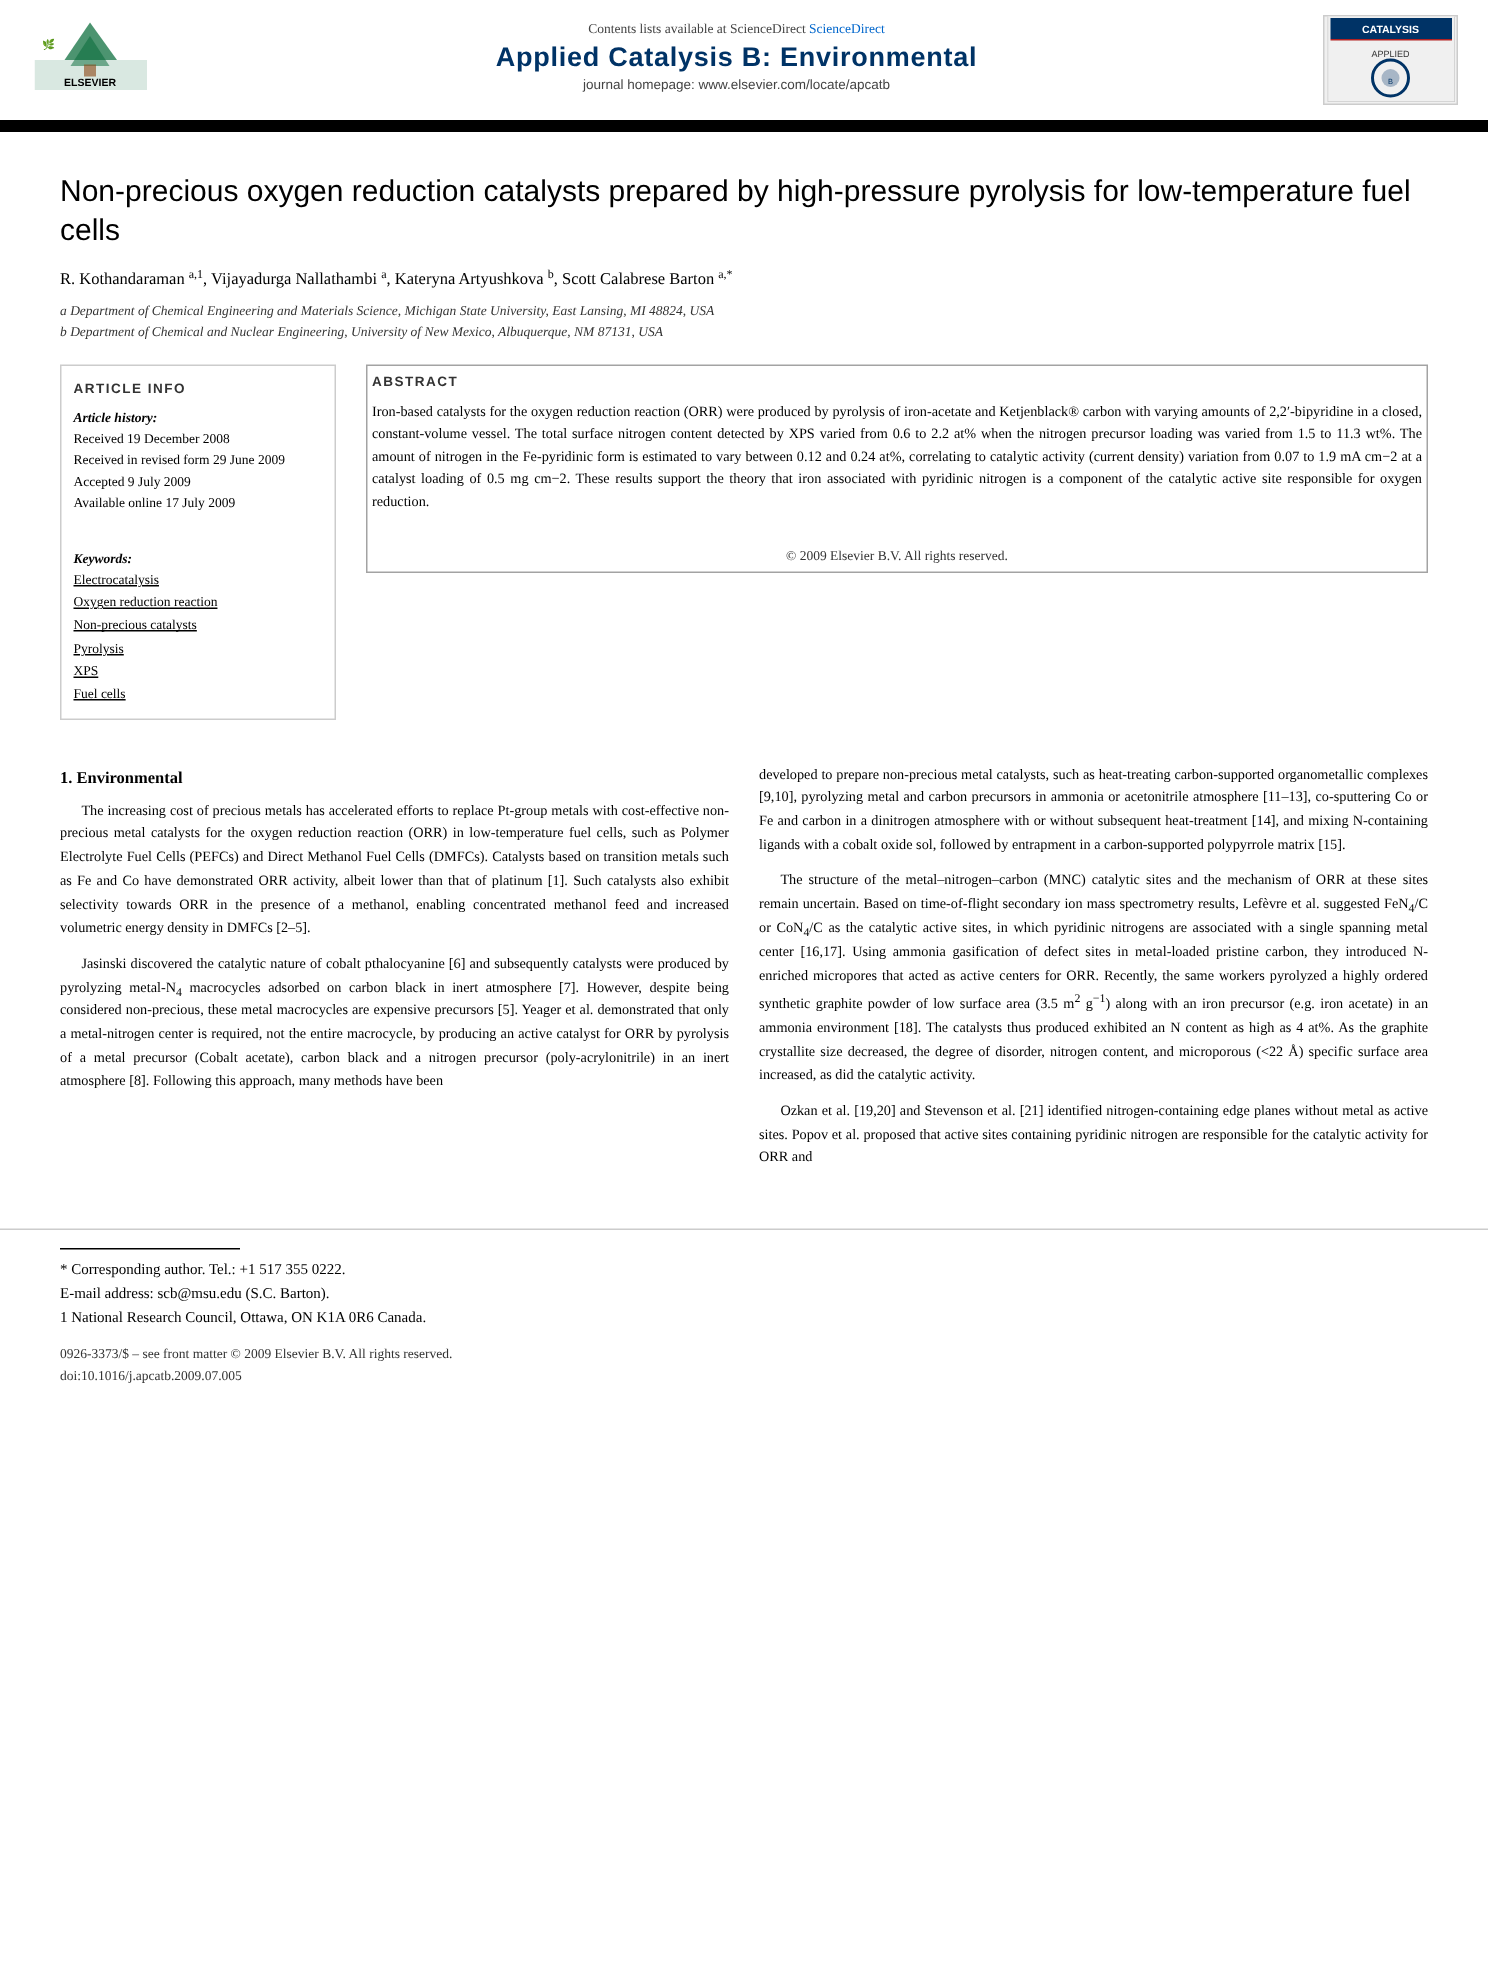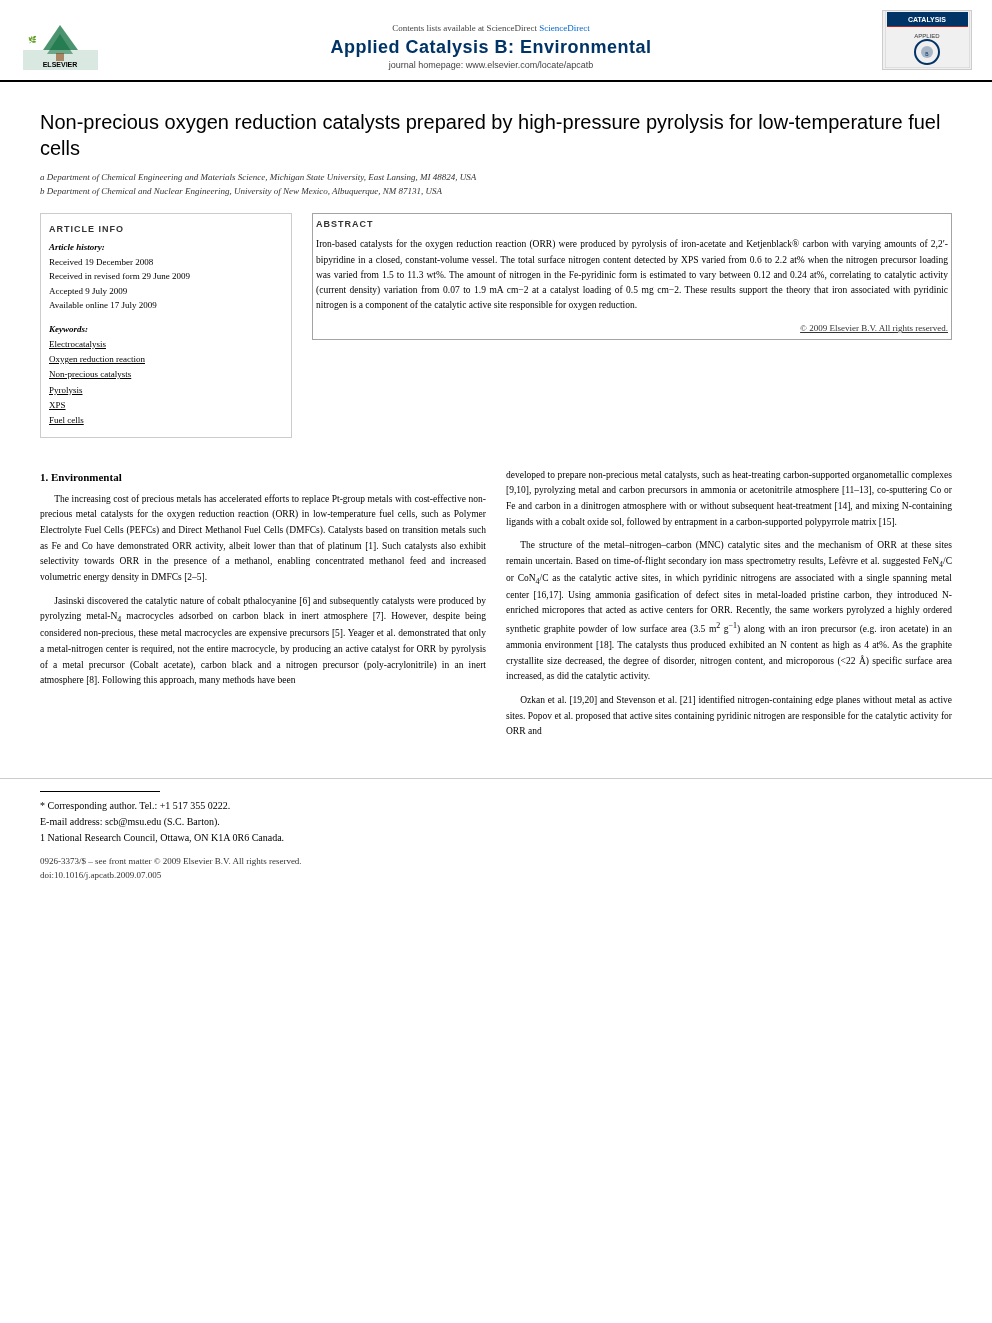--- a/index.html
+++ b/index.html
@@ -14,23 +14,23 @@
 
     .page {
       width: 992px;
       min-height: 1323px;
       background: #fff;
       padding: 0;
     }
 
     .journal-banner {
       display: flex;
-      align-items: flex-end;
+      align-items: flex-start;
       padding: 10px 20px;
-      border-bottom: 2px solid #000000;
+      border-bottom: 8px solid #000000;
       position: relative;
     }
 
     .elsevier-logo {
       width: 80px;
       height: 50px;
       display: flex;
       flex-direction: column;
       align-items: center;
       justify-content: center;
@@ -114,21 +114,21 @@
     }
 
     
     .two-col {
       display: flex;
       gap: 20px;
       margin-top: 10px;
     }
 
     .col-left {
-      width: 252px;
+      width: 184px;
       flex-shrink: 0;
     }
 
     .col-right {
       flex: 1;
     }
 
     
     .article-info-box {
       border: 1px solid #ccc;
@@ -180,24 +180,23 @@
     }
 
     .abstract-text {
       font-size: 9.5px;
       line-height: 1.6;
       text-align: justify;
     }
 
     .copyright-line {
       font-size: 9px;
-      text-align: right;
-      margin-top: 8px;
-      color: #333;
-      text-decoration: underline;
+      text-align: center;
+      margin-top: 20px;
+      color: #333;
     }
 
     
     .article-body {
       margin-top: 20px;
       display: flex;
       gap: 20px;
     }
 
     .body-col-left {
@@ -334,34 +333,37 @@
   </div>
 
   <div class="article-content">
 
     <div style="margin-top: 12px; margin-bottom: 8px;">
       <div class="article-title">
         <span>Non-precious oxygen reduction catalysts prepared by high-pressure pyrolysis for low-temperature fuel cells</span>
       </div>
     </div>
 
+    <div class="authors">
+      R. Kothandaraman <sup class="author-sup">a,1</sup>, Vijayadurga Nallathambi <sup class="author-sup">a</sup>, Kateryna Artyushkova <sup class="author-sup">b</sup>, Scott Calabrese Barton <sup class="author-sup">a,*</sup>
+    </div>
 
     <div class="affiliations">
       <div><span>a Department of Chemical Engineering and Materials Science, Michigan State University, East Lansing, MI 48824, USA</span></div>
       <div><span>b Department of Chemical and Nuclear Engineering, University of New Mexico, Albuquerque, NM 87131, USA</span></div>
     </div>
 
     <div class="two-col">
 
       <div class="col-left">
         <div class="article-info-box">
           <div class="info-section-title">
             <span>ARTICLE INFO</span>
           </div>
-          <div style="margin-bottom: 10px;">
+          <div style="margin-bottom: 22px;">
             <div class="info-label">
               <span>Article history:</span>
             </div>
             <div><span>Received 19 December 2008</span></div>
             <div><span>Received in revised form 29 June 2009</span></div>
             <div><span>Accepted 9 July 2009</span></div>
             <div><span>Available online 17 July 2009</span></div>
           </div>
           <div>
             <div class="info-label">

